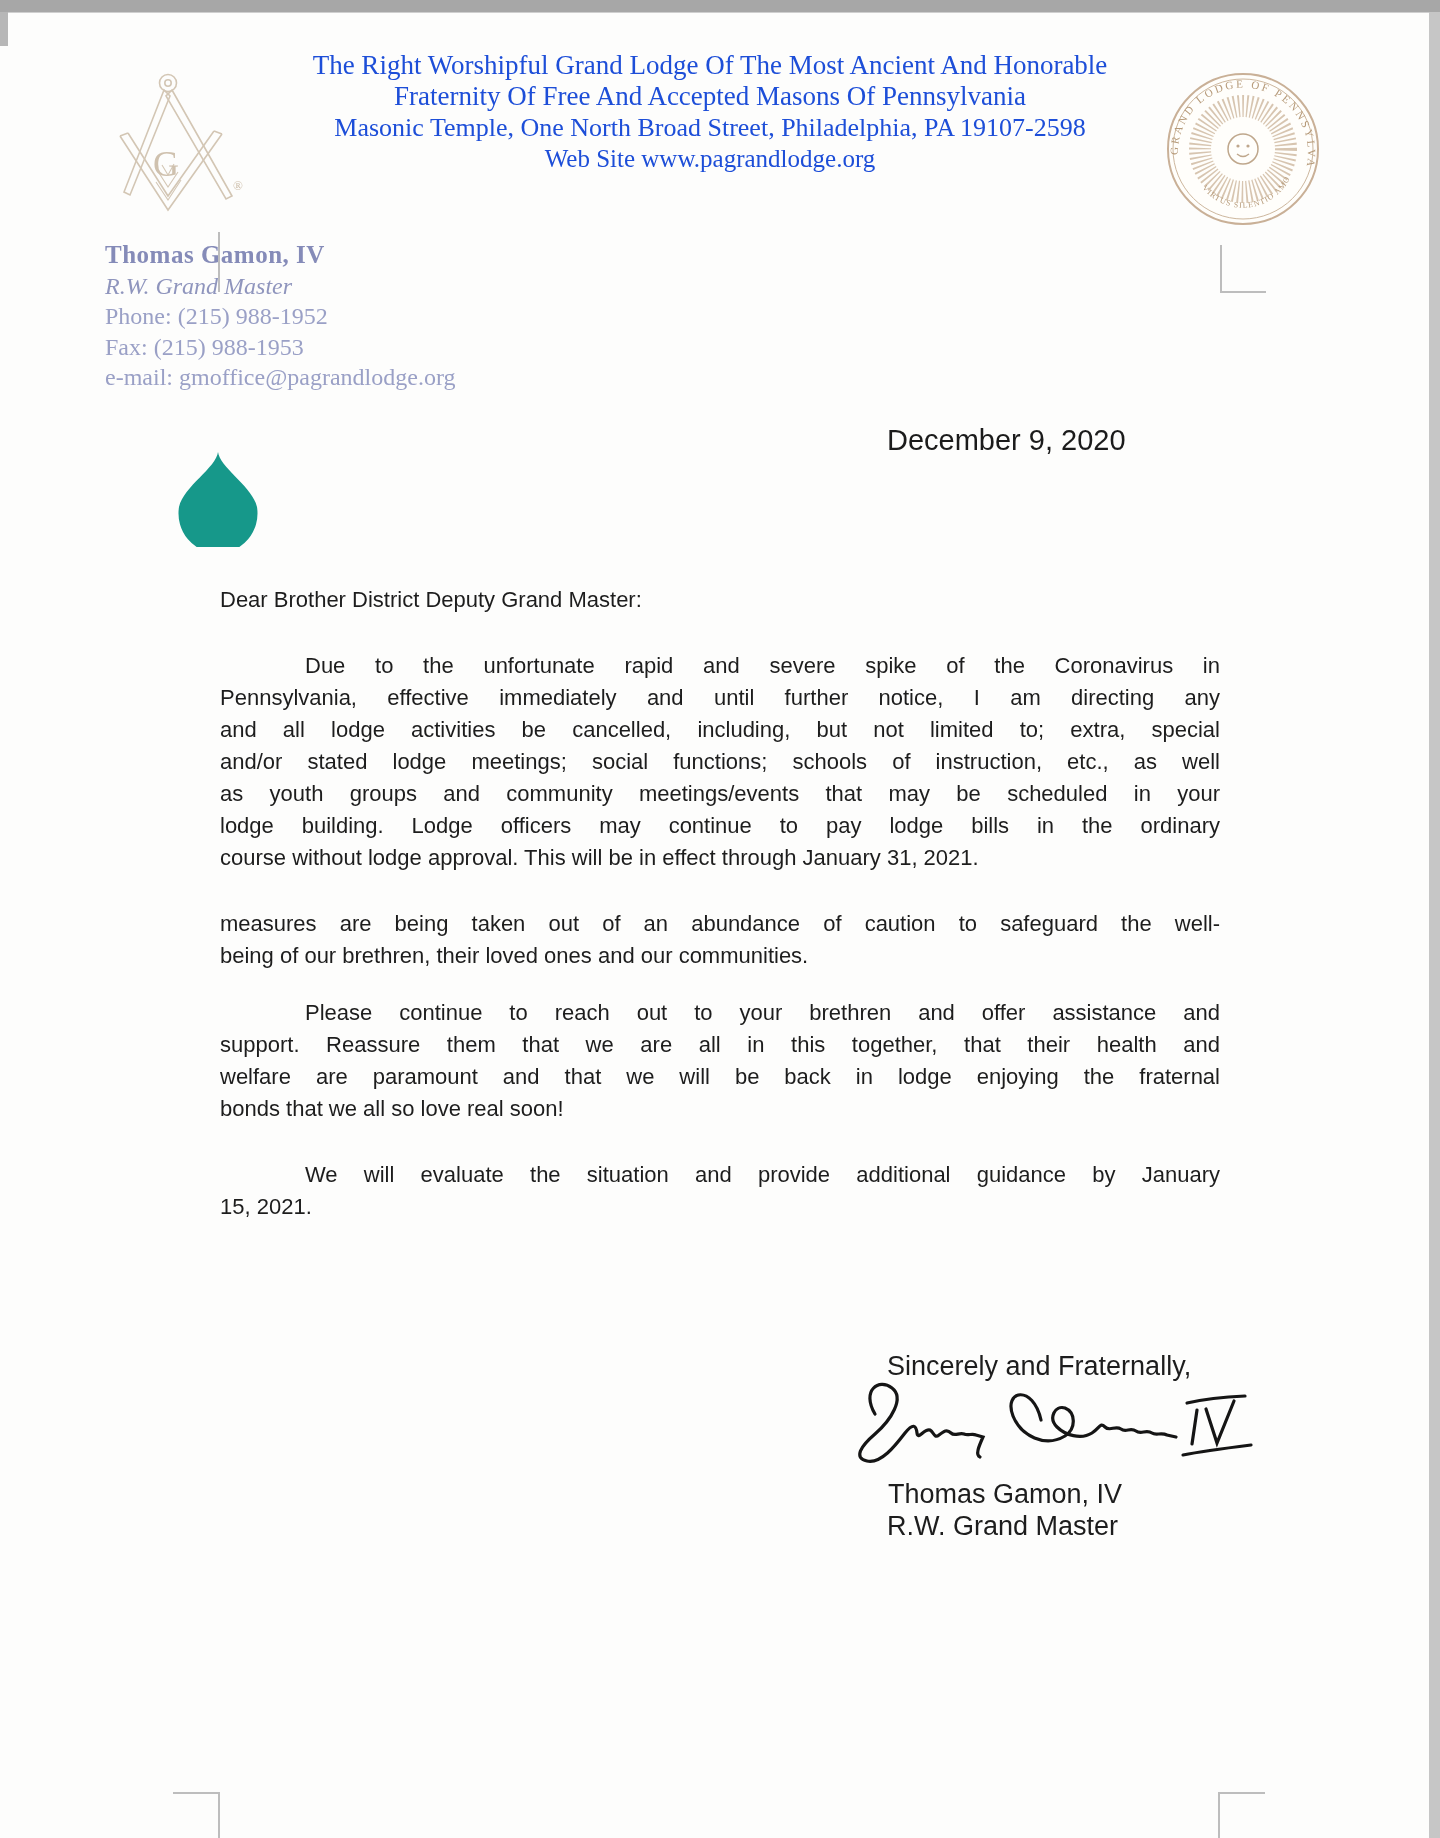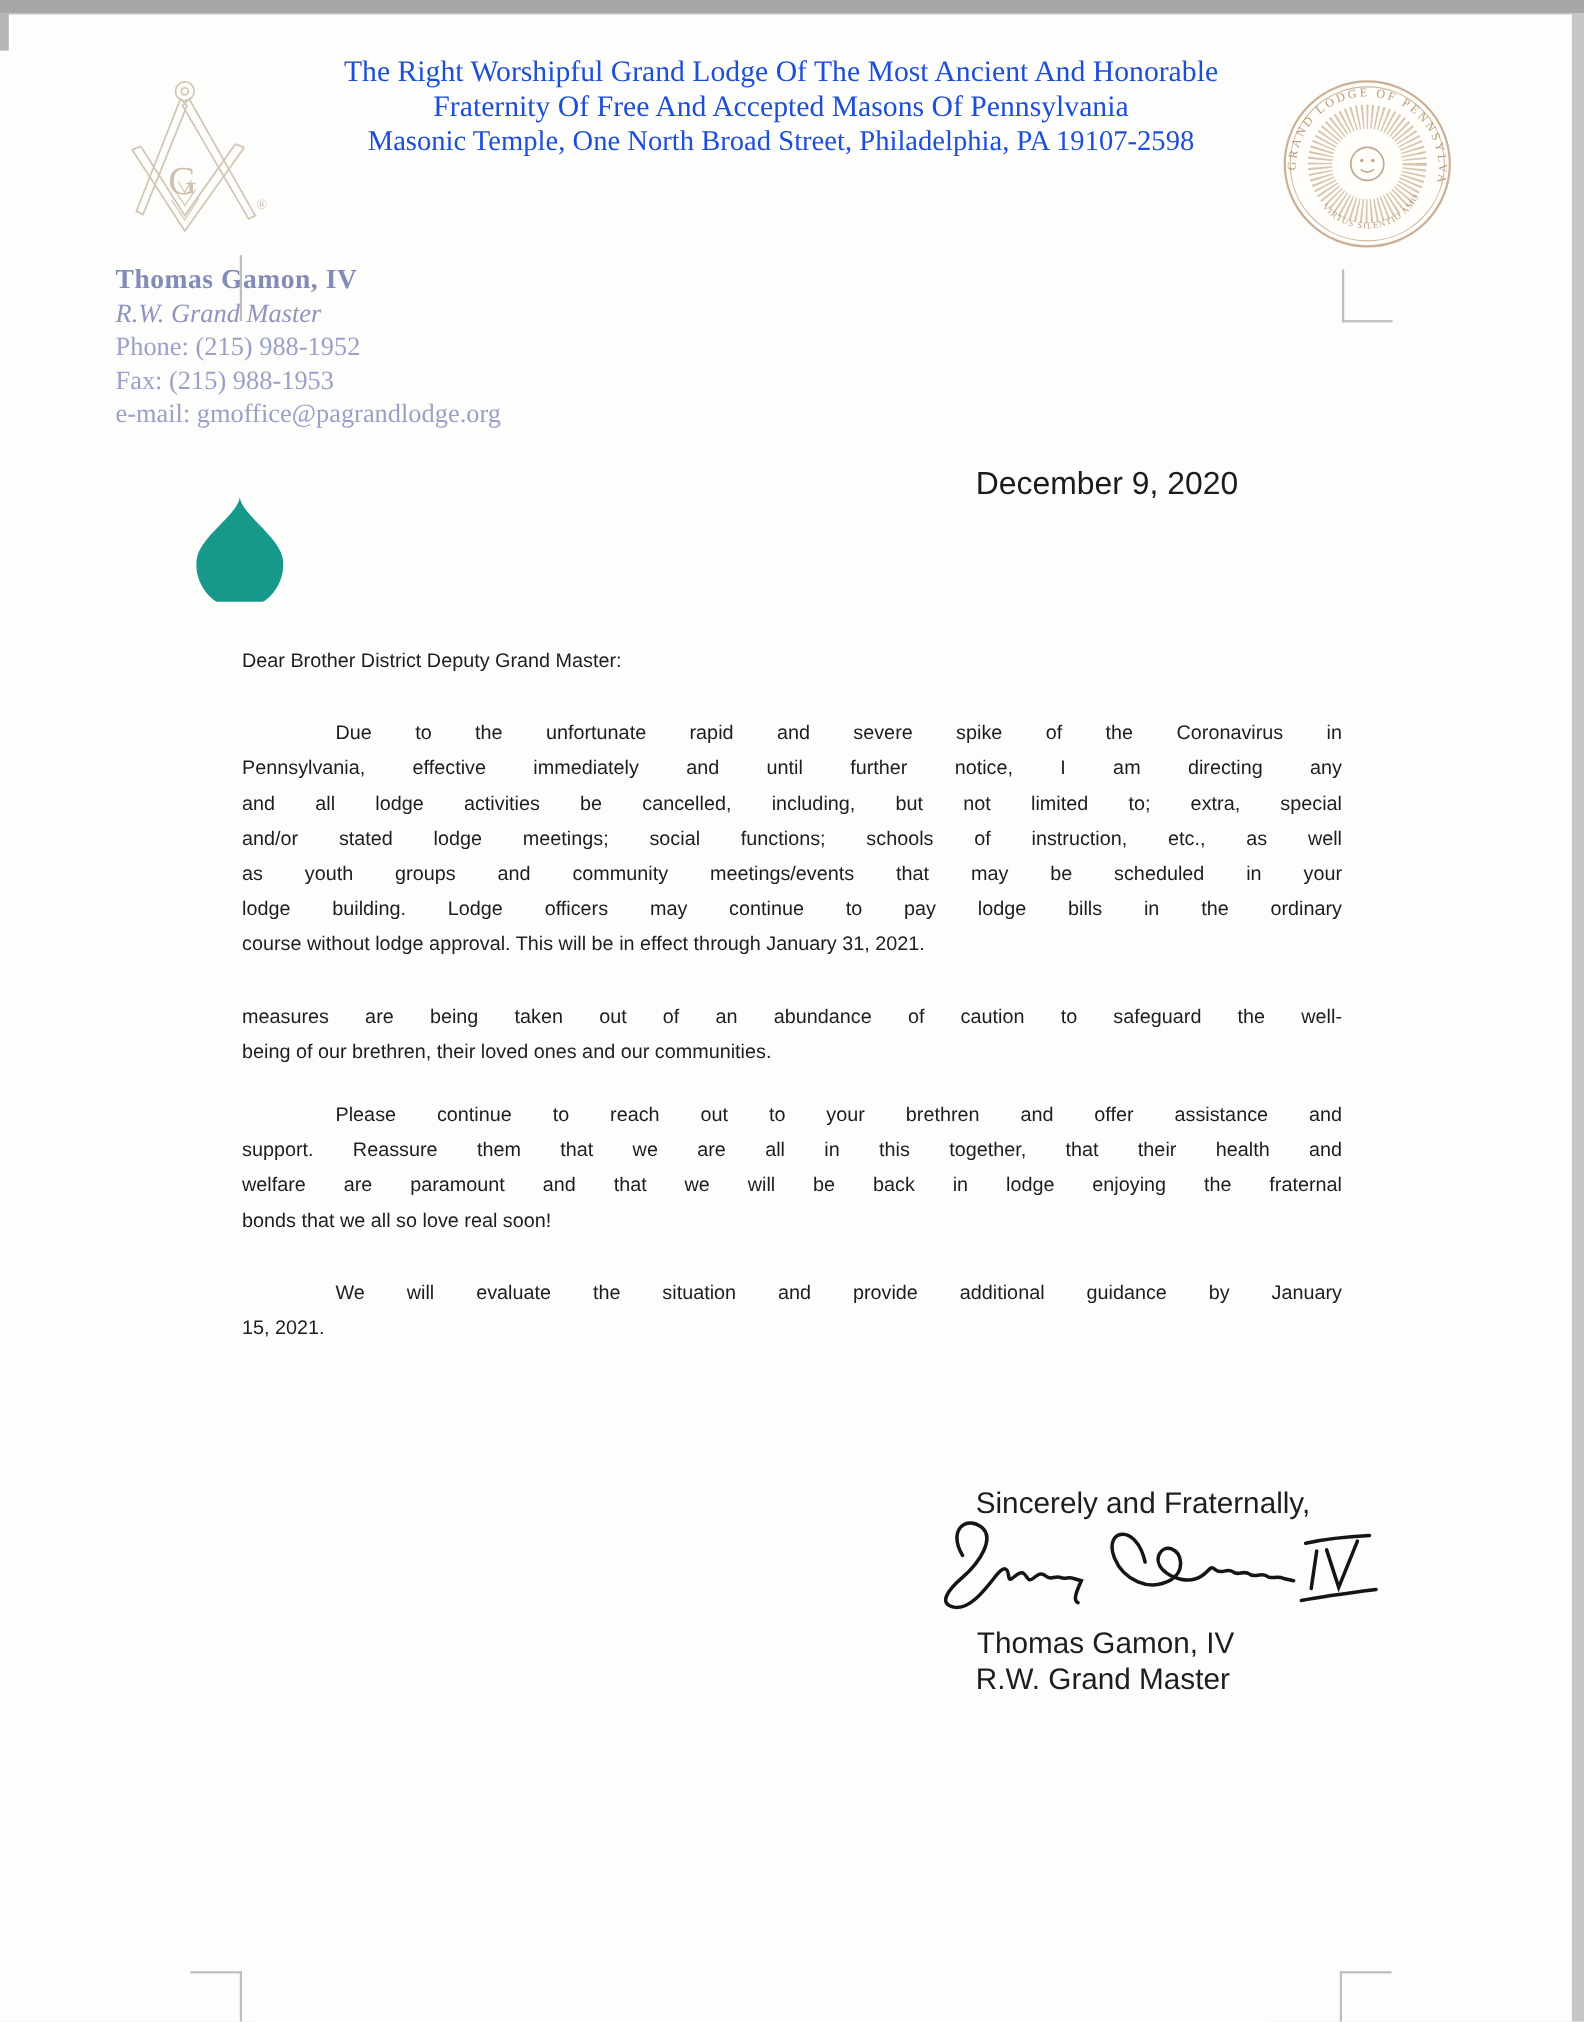--- a/index.html
+++ b/index.html
@@ -21,21 +21,21 @@
   .contact{position:absolute;left:105px;top:240px;font-family:"Liberation Serif",serif;
            font-size:24px;line-height:30.5px;color:#9aa0c6;}
   .contact .name{font-weight:bold;font-size:25px;color:#858bb8;letter-spacing:.5px;}
   .contact .title{font-style:italic;color:#8f95bd;}
   
   .mark{position:absolute;background:#bdbdbd;}
   
   .date{position:absolute;left:887px;top:424px;font-size:29px;color:#1b1b1b;}
   .drop{position:absolute;left:178px;top:452px;width:80px;height:95px;}
   .body-block{position:absolute;left:220px;top:584px;width:1000px;color:#1d1d1d;
-              font-size:18px;line-height:32px;}
+              font-size:22px;line-height:32px;}
   .line{height:32px;white-space:nowrap;}
   .j{white-space:normal;text-align:justify;text-align-last:justify;}
   .indent{padding-left:85px;}
   .m34{margin-bottom:34px;}
   .m27{margin-bottom:25px;}
   .closing-line{position:absolute;left:887px;top:1351px;font-size:27px;color:#1d1d1d;}
   .signature{position:absolute;left:845px;top:1376px;width:420px;height:100px;}
   .signer-name{position:absolute;left:888px;top:1479px;font-size:27px;color:#1d1d1d;}
   .signer-title{position:absolute;left:887px;top:1511px;font-size:27px;color:#1d1d1d;}
 </style>
@@ -67,20 +67,21 @@
       </g>
       <text x="42" y="106" font-family="Liberation Serif, serif" font-size="36" fill="#cfc1ae">G</text>
       <text x="122" y="120" font-family="Liberation Serif, serif" font-size="13" fill="#cfc1ae">®</text>
     </svg>
   </div>
 
   <div class="header">
     <div class="h1">The Right Worshipful Grand Lodge Of The Most Ancient And Honorable</div>
     <div class="h2">Fraternity Of Free And Accepted Masons Of Pennsylvania</div>
     <div class="h3">Masonic Temple, One North Broad Street, Philadelphia, PA 19107-2598</div>
+    <div class="h4">Web Site www.pagrandlodge.org</div>
   </div>
 
   <div class="seal">
     <svg width="158" height="166" viewBox="0 0 158 166">
       <circle cx="79" cy="83" r="75" fill="#fffefb" stroke="#c9b097" stroke-width="2"></circle>
       <circle cx="79" cy="83" r="70" fill="none" stroke="#cdb79e" stroke-width="1"></circle>
       <circle cx="79" cy="83" r="43" fill="none" stroke="#cdb79e" stroke-width="22" stroke-dasharray="1.6 2.6" opacity="0.8"></circle>
       <circle cx="79" cy="83" r="15" fill="#fffefb" stroke="#bfa78c" stroke-width="1.5"></circle>
       <circle cx="74" cy="80" r="1.6" fill="#bfa78c"></circle>
       <circle cx="84" cy="80" r="1.6" fill="#bfa78c"></circle>

